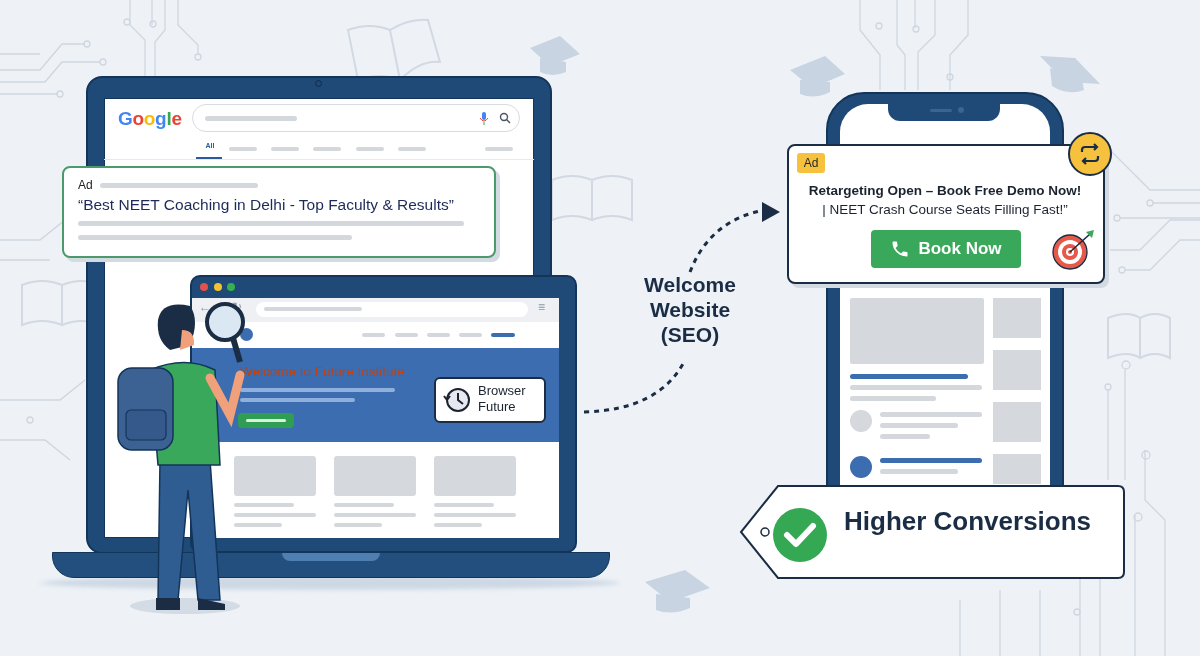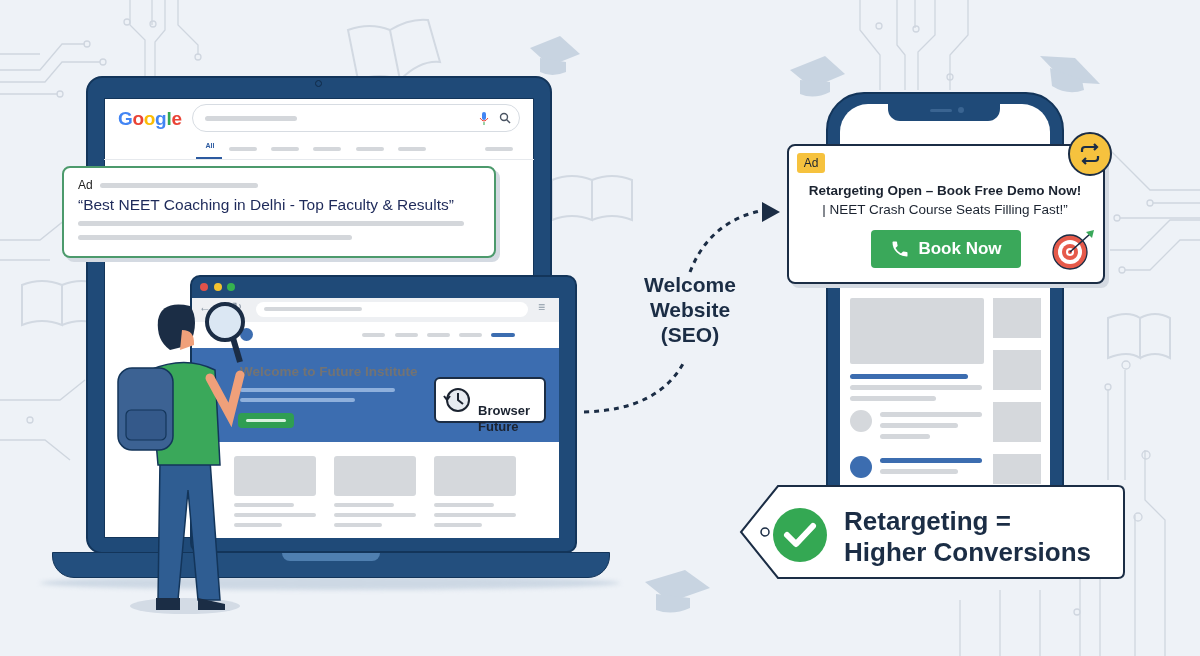--- a/index.html
+++ b/index.html
@@ -29,24 +29,24 @@
 
   
   .browser { left: 190px; top: 275px; width: 387px; height: 278px; background: #1f4a78; border: 2px solid #13355a; border-radius: 10px; }
   .browser-inner { left: 192px; top: 298px; width: 367px; height: 240px; background: #fff; overflow: hidden; }
   .tbar { left: 192px; top: 298px; width: 367px; height: 24px; background: #eef0f3; }
   .dot { width: 8px; height: 8px; border-radius: 50%; top: 283px; }
   .addr { left: 256px; top: 302px; width: 272px; height: 15px; background: #fff; border-radius: 8px; }
   .nav-glyph { top: 300px; font-size: 12px; color: #8a96a4; }
   .site-head { left: 192px; top: 322px; width: 367px; height: 26px; background: #fff; }
   .hero { left: 192px; top: 348px; width: 367px; height: 94px; background: #3c6db0; }
-  .hero-title { left: 240px; top: 364px; font-size: 13.5px; font-weight: bold; color: #737373; white-space: nowrap; }
+  .hero-title { left: 240px; top: 364px; font-size: 13.5px; font-weight: normal; color: #c2410c; white-space: nowrap; }
   .hero-btn { left: 238px; top: 413px; width: 56px; height: 15px; background: #2f9e52; border-radius: 4px; }
   .hist-card { left: 434px; top: 377px; width: 112px; height: 46px; background: #fff; border: 2px solid #1b2d45; border-radius: 6px; }
-  .hist-text { left: 478px; top: 383px; font-size: 13px; font-weight: bold; color: #1b2330; line-height: 16px; margin-top: 20px; }
+  .hist-text { left: 478px; top: 383px; font-size: 13px; font-weight: normal; color: #1b2330; line-height: 16px; }
 
   .thumb { position: absolute; background: #d5d8dc; border-radius: 3px; width: 82px; height: 40px; top: 456px; }
 
   
   .mid-label { left: 640px; top: 272px; width: 100px; text-align: center; font-size: 21px; font-weight: bold; color: #1b2d45; line-height: 25px; }
 
   
   .phone { left: 826px; top: 92px; width: 238px; height: 420px; background: #1f4a78; border: 2px solid #13355a; border-radius: 38px 38px 0 0; }
   .phone-screen { left: 840px; top: 104px; width: 210px; height: 410px; background: #fff; border-radius: 28px 28px 0 0; overflow: hidden; }
   .phone-notch { left: 888px; top: 103px; width: 112px; height: 18px; background: #1f4a78; border-radius: 0 0 12px 12px; }
@@ -307,15 +307,14 @@
 
 <svg class="abs tag" viewBox="0 0 388 96">
   <path d="M40 2 H380 Q386 2 386 8 V88 Q386 94 380 94 H40 L3 48 Z" fill="#fff" stroke="#1b2d45" stroke-width="2"></path>
   <circle cx="27" cy="48" r="4" fill="none" stroke="#1b2d45" stroke-width="1.5"></circle>
 </svg>
 <svg class="abs" style="left:772px;top:507px" width="56" height="56">
   <circle cx="28" cy="28" r="27" fill="#34a853"></circle>
   <path d="M15 28 L24 37 L41 19" stroke="#fff" stroke-width="6" fill="none" stroke-linecap="round" stroke-linejoin="round"></path>
 </svg>
 <div class="abs tag-text">
-  <div>Retargeting =</div>
     <div>Higher Conversions</div>
 </div>
 
 </body></html>

